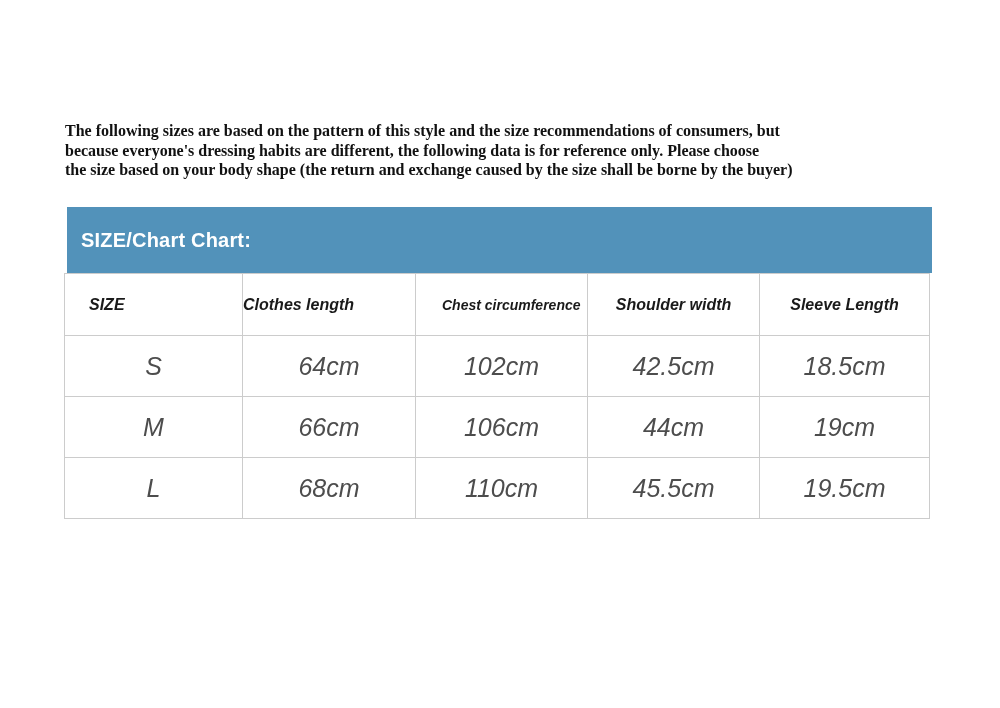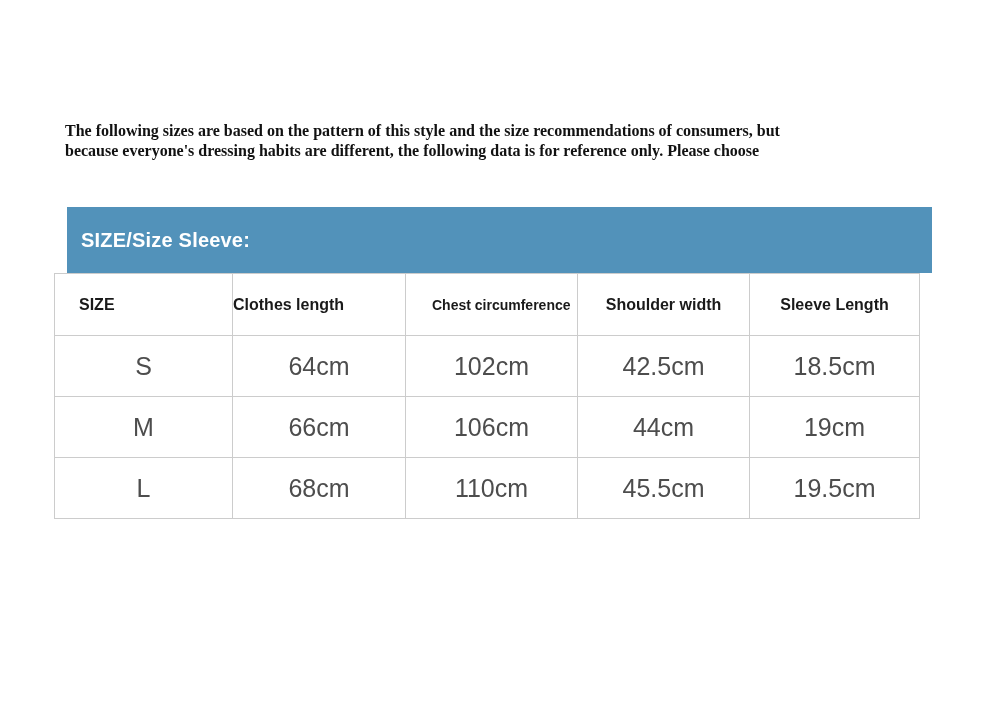--- a/index.html
+++ b/index.html
@@ -37,23 +37,24 @@
     background: var(--bar_bg);
     display: flex; align-items: center;
     padding-left: 14px;
   }
   .chart-title-bar .title {
     color: var(--bar_text); font-size: 20px; font-weight: bold;
     letter-spacing: 0.2px;
   }
 
   table.size-chart {
-    position: absolute; left: 54px; top: 273px;
+    position: absolute; left: 64px; top: 273px;
     width: 865px; border-collapse: collapse; table-layout: fixed;
     background: var(--page_bg);
+    font-style: italic;
   }
   .size-chart th, .size-chart td {
     border: 1px solid var(--border);
     vertical-align: middle;
   }
   .size-chart col.c0 { width: 178px; }
   .size-chart col.c1 { width: 173px; }
   .size-chart col.c2 { width: 172px; }
   .size-chart col.c3 { width: 172px; }
   .size-chart col.c4 { width: 170px; }
@@ -77,24 +78,25 @@
 </style>
 </head>
 <body>
 
 <div class="page">
 
 
   <div class="disclaimer">
     <div class="line">The following sizes are based on the pattern of this style and the size recommendations of consumers, but</div>
     <div class="line">because everyone's dressing habits are different, the following data is for reference only. Please choose</div>
+    <div class="line">the size based on your body shape (the return and exchange caused by the size shall be borne by the buyer)</div>
   </div>
 
   <div class="chart-title-bar">
-    <span class="title">SIZE/Size Sleeve:</span>
+    <span class="title">SIZE/Chart Chart:</span>
   </div>
 
   <table class="size-chart">
     <colgroup>
       <col class="c0">
         <col class="c1">
         <col class="c2">
         <col class="c3">
         <col class="c4">
     </colgroup>

